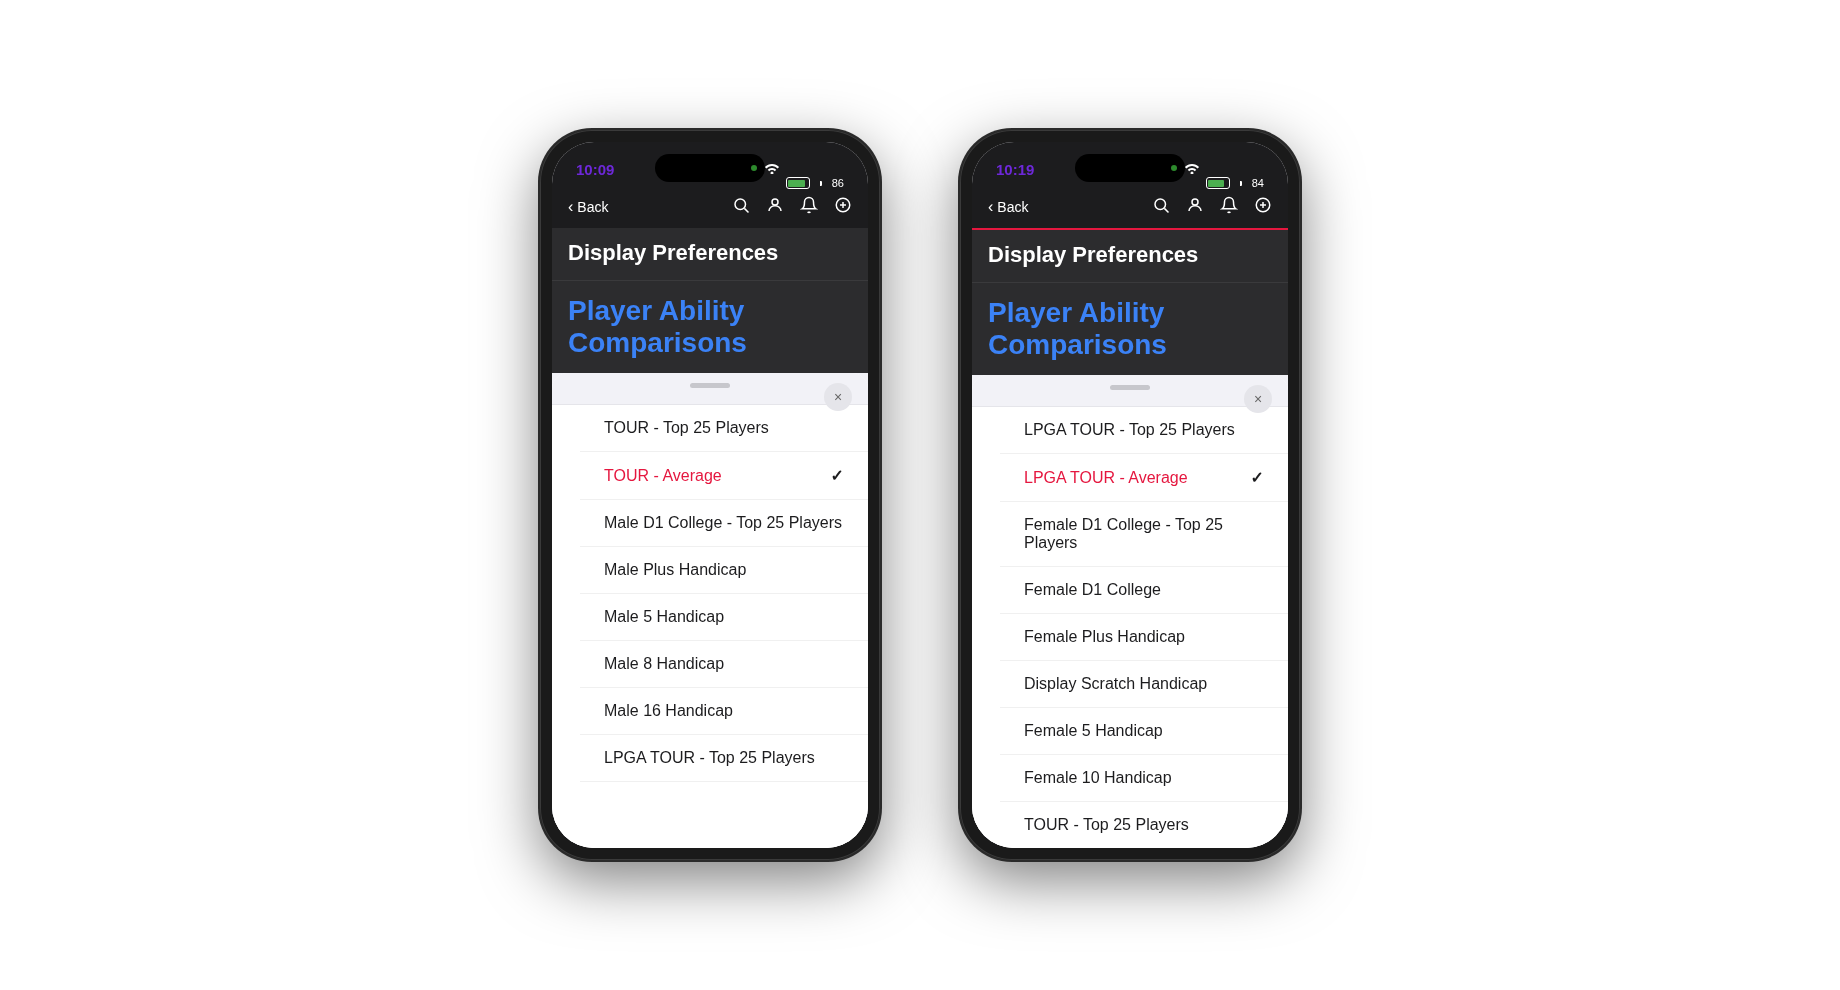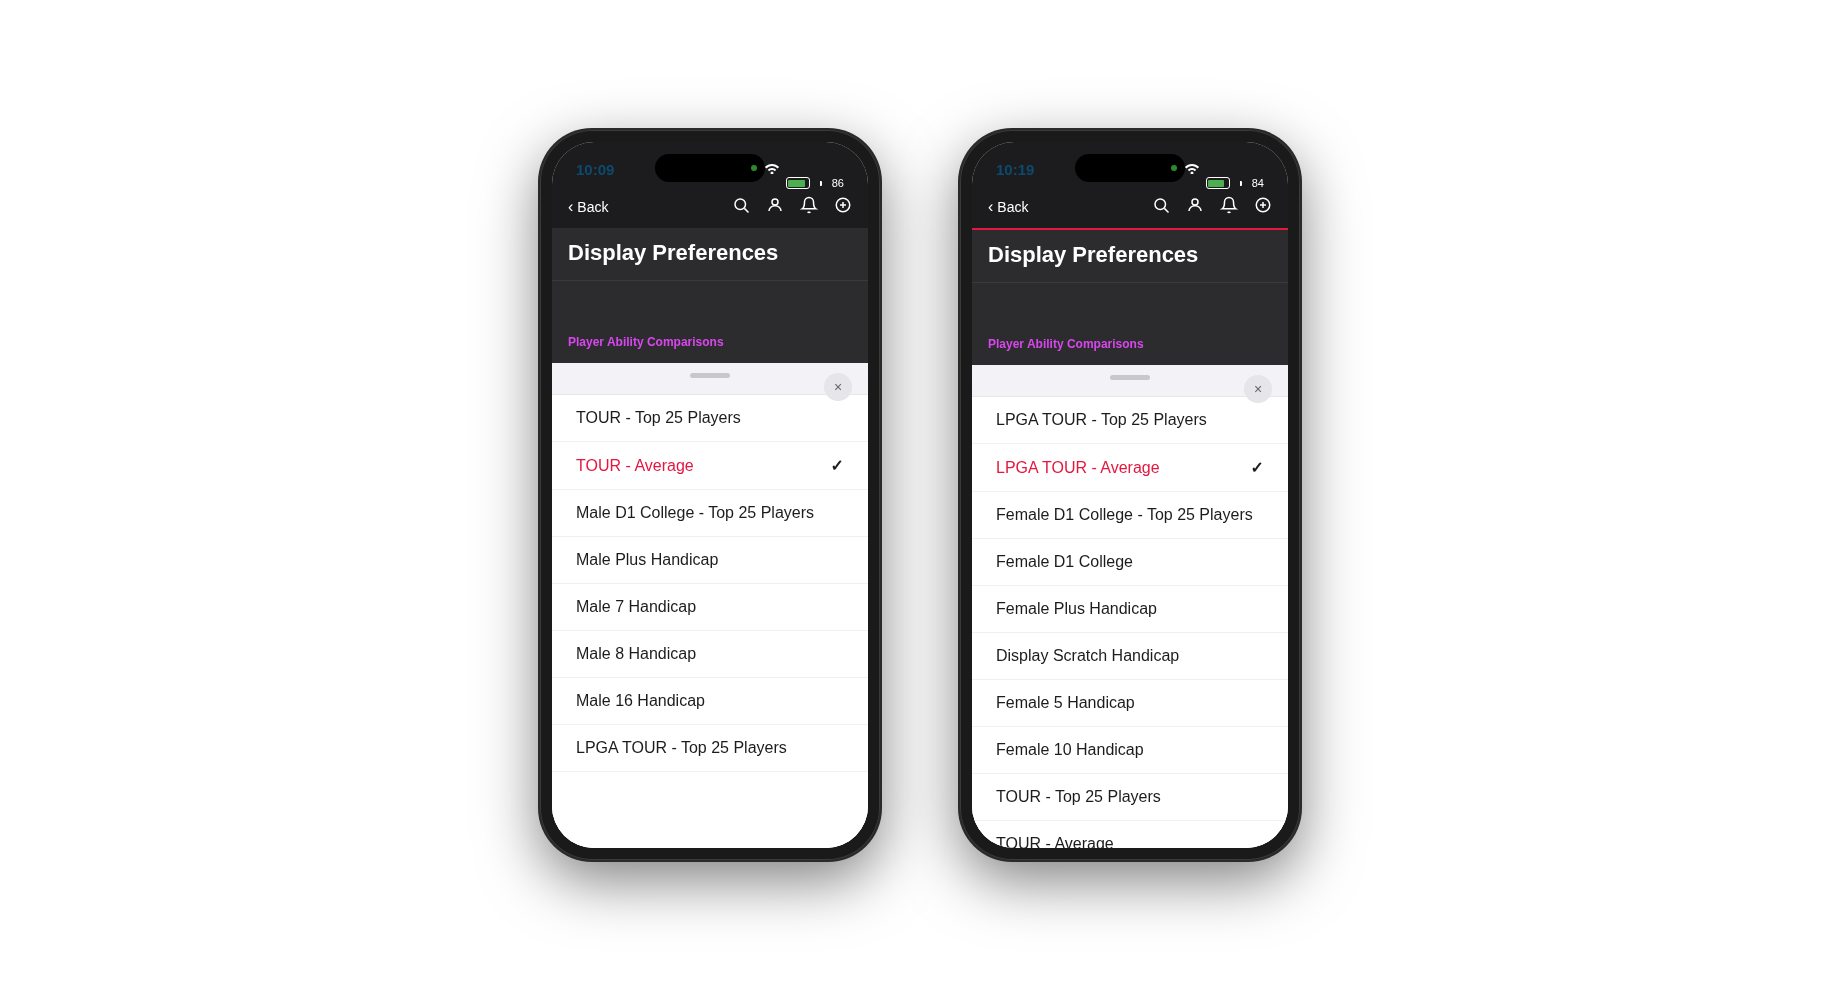--- a/index.html
+++ b/index.html
@@ -81,21 +81,21 @@
       display: flex;
       align-items: center;
       justify-content: space-between;
       padding: 0 24px;
       z-index: 50;
     }
 
     .status-time {
       font-size: 15px;
       font-weight: 600;
-      color: #0c4a6e;
+      color: #6d28d9;
     }
 
     .status-icons {
       display: flex;
       align-items: center;
       gap: 6px;
     }
 
     .signal-bars {
       display: flex;
@@ -212,24 +212,23 @@
       background: #3a3a3c;
     }
 
     
     .section-header {
       background: #2c2c2e;
       padding: 14px 16px 14px;
     }
 
     .section-title {
-      font-size: 12px;
+      font-size: 28px;
       font-weight: 700;
-      color: #d946ef;
-      margin-top: 40px;
+      color: #3b82f6;
     }
 
     
     .bottom-sheet {
       background: #fff;
       border-radius: 16px 16px 0 0;
       flex: 1;
       display: flex;
       flex-direction: column;
       overflow: hidden;
@@ -276,20 +275,21 @@
     }
 
     .sheet-item {
       padding: 14px 24px;
       border-bottom: 1px solid #f0f0f0;
       display: flex;
       align-items: center;
       justify-content: space-between;
       font-size: 16px;
       color: #1c1c1e;
+      margin-left: 28px;
     }
 
     .sheet-item.selected {
       color: #e5173f;
     }
 
     .sheet-item-text {}
 
     .checkmark {
       color: #1c1c1e;
@@ -414,21 +414,21 @@
     </div>
                 <div class="sheet-item">
       <span class="sheet-item-text">Male D1 College - Top 25 Players</span>
 
     </div>
                 <div class="sheet-item">
       <span class="sheet-item-text">Male Plus Handicap</span>
 
     </div>
                 <div class="sheet-item">
-      <span class="sheet-item-text">Male 7 Handicap</span>
+      <span class="sheet-item-text">Male 5 Handicap</span>
 
     </div>
                 <div class="sheet-item">
       <span class="sheet-item-text">Male 8 Handicap</span>
 
     </div>
                 <div class="sheet-item">
       <span class="sheet-item-text">Male 16 Handicap</span>
 
     </div>

